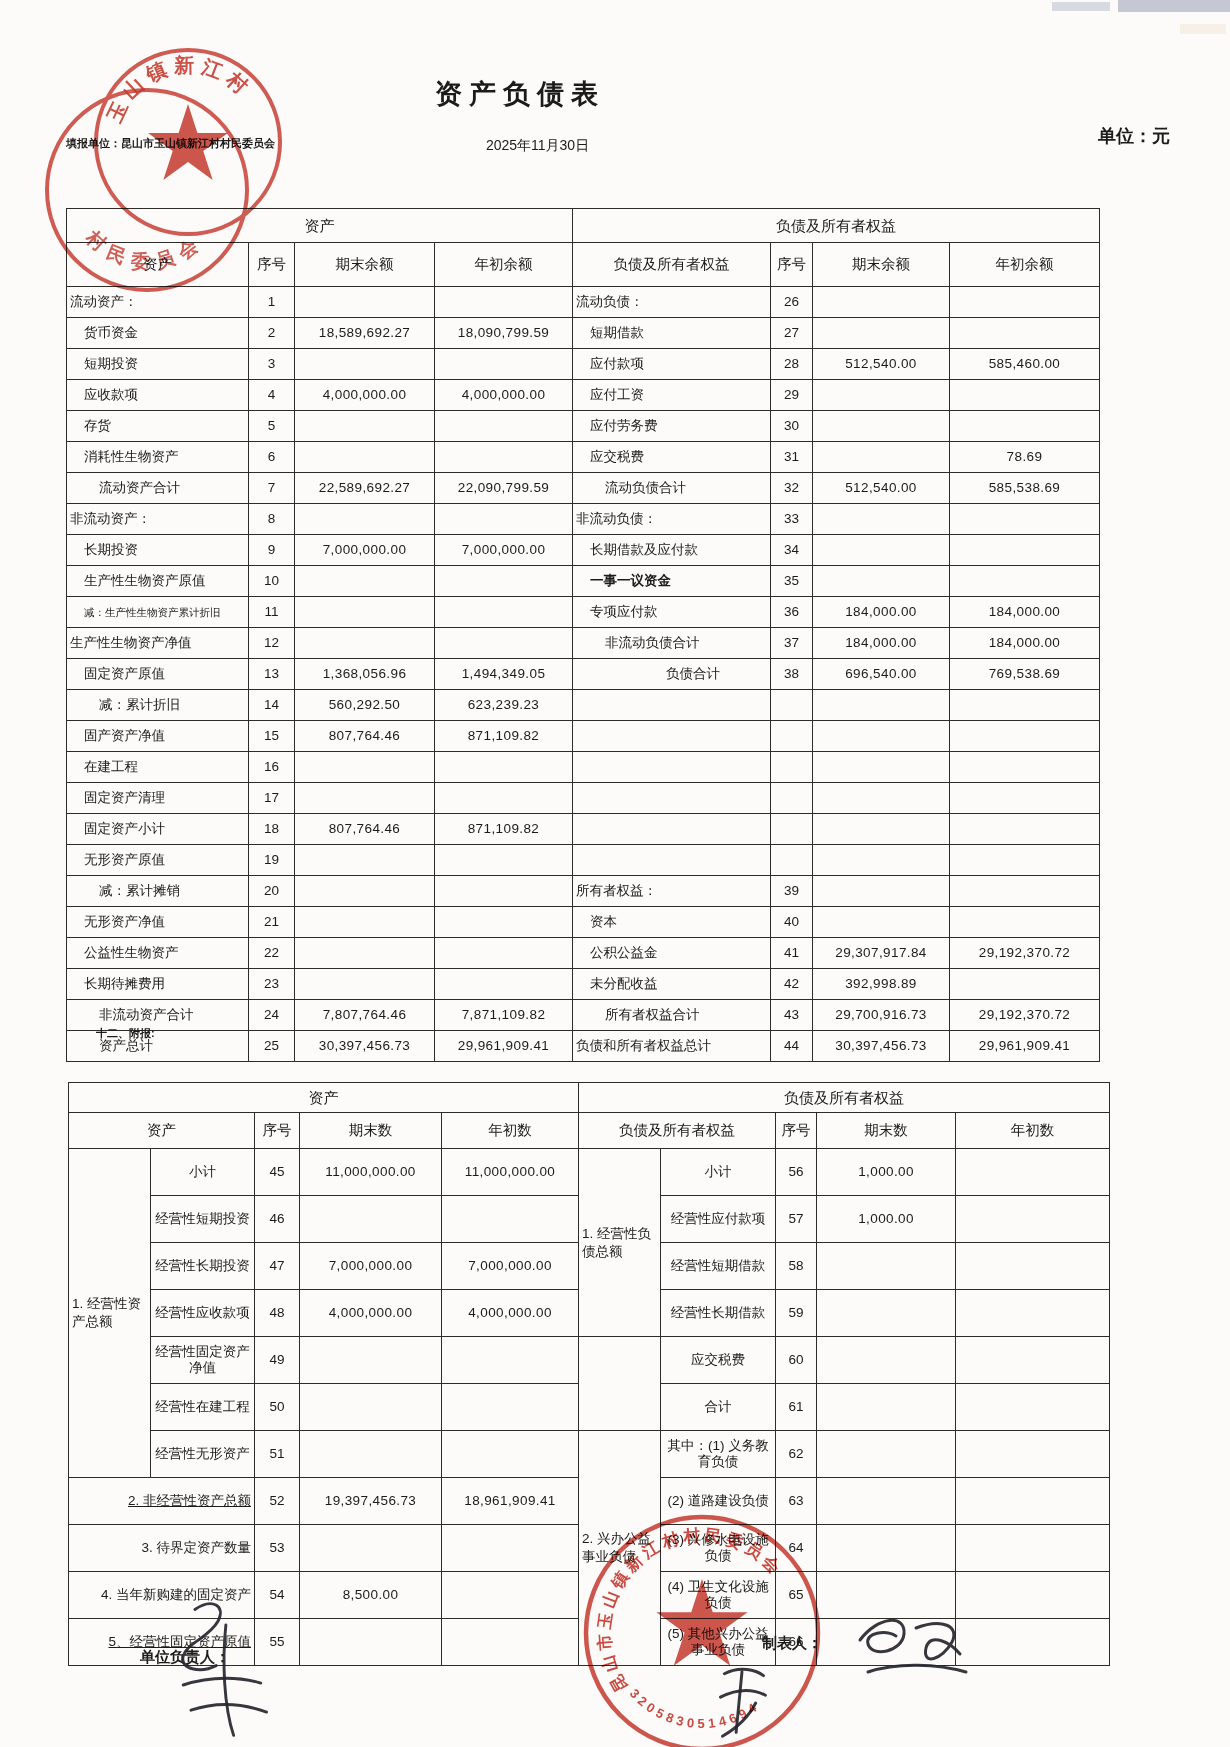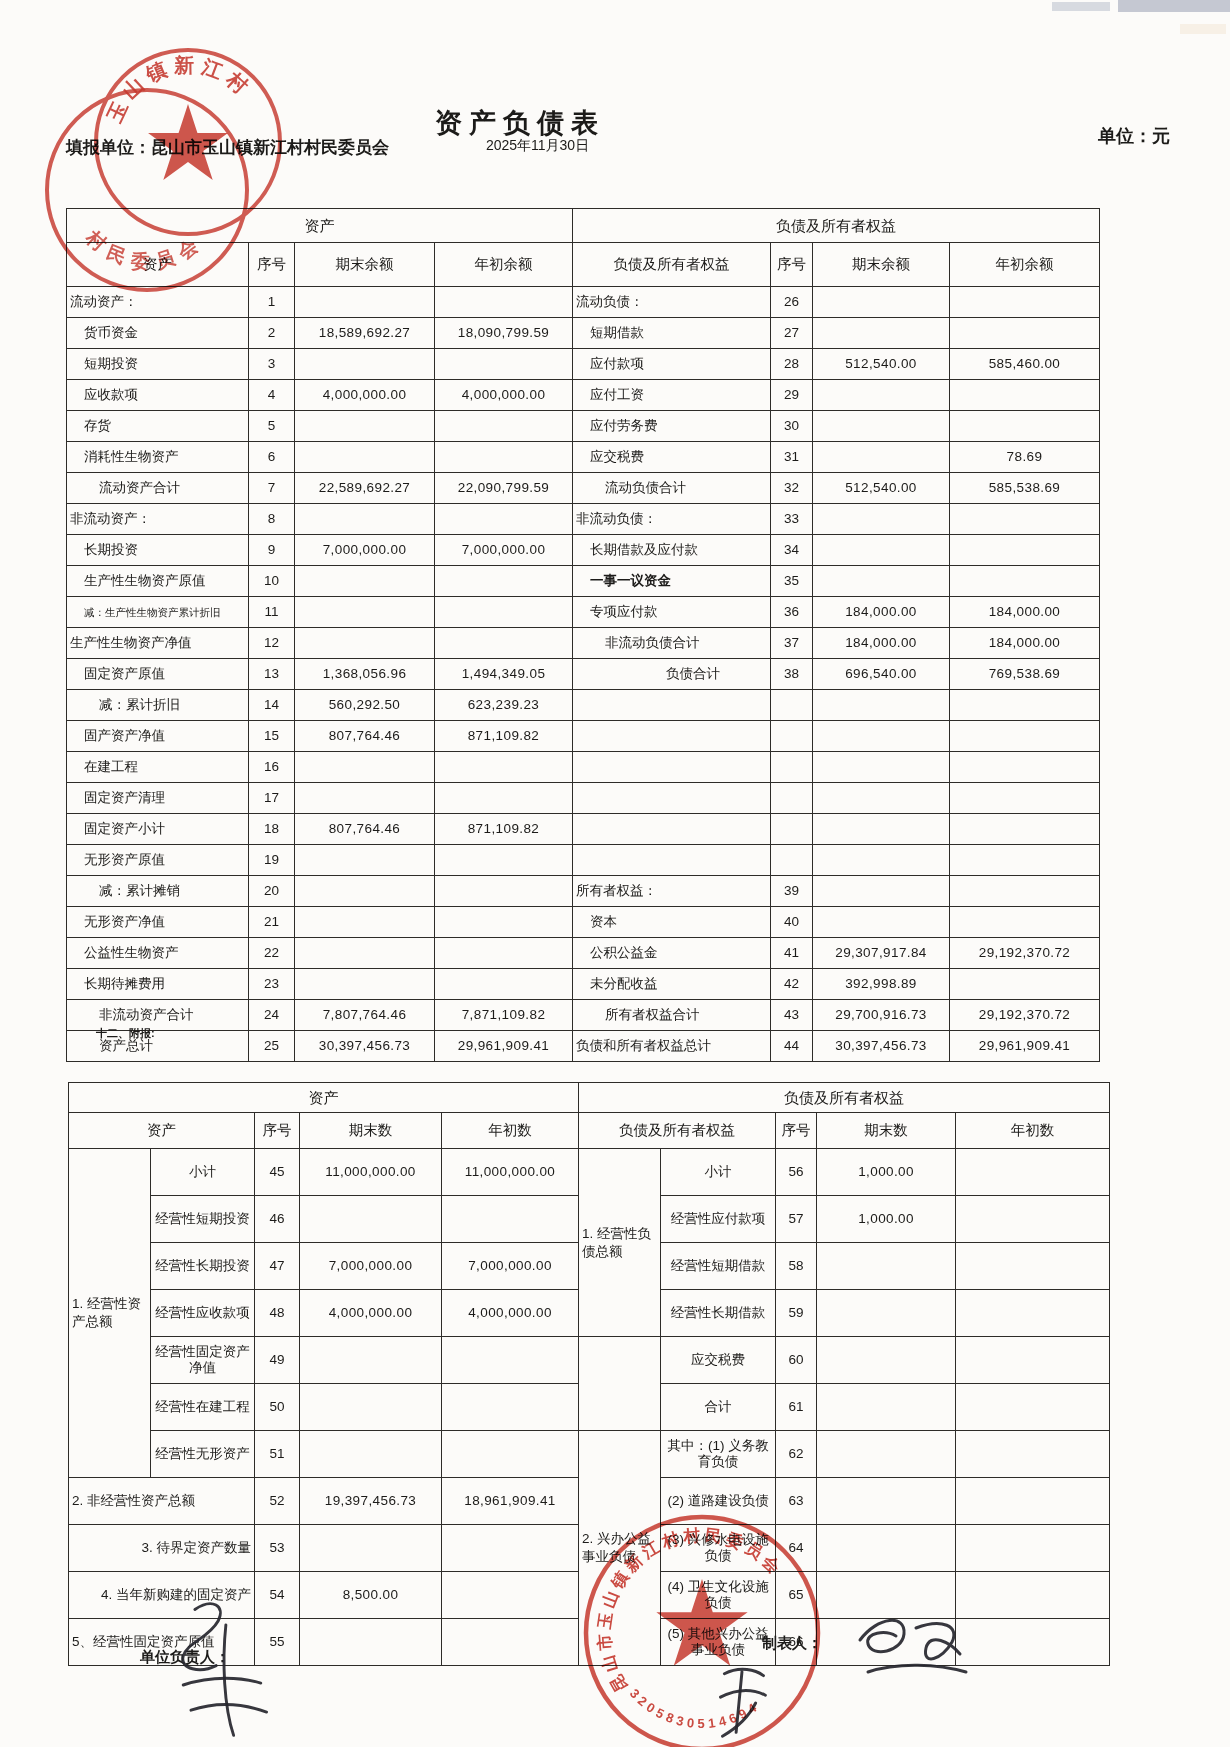--- a/index.html
+++ b/index.html
@@ -1,21 +1,21 @@
 <!DOCTYPE html>
 <html><head>
 <meta charset="utf-8">
 <style>
   html,body{margin:0;padding:0;background:#e8e8e8;}
   .sheet{position:relative;width:1230px;height:1747px;background:#fcfbf9;overflow:hidden;
          font-family:"Liberation Sans","DejaVu Sans",sans-serif;color:#1c1b19;}
   .abs{position:absolute;}
   .artifact{position:absolute;opacity:.8;}
-  .page-title{left:0;top:76px;width:1040px;text-align:center;font-size:27px;font-weight:bold;letter-spacing:7px;margin-top:29px;}
-  .report-unit{left:66px;top:136px;font-size:17px;font-weight:bold;}
+  .page-title{left:0;top:76px;width:1040px;text-align:center;font-size:27px;font-weight:bold;letter-spacing:7px;}
+  .report-unit{left:66px;top:136px;font-size:11px;font-weight:bold;}
   .report-date{left:0;top:137px;width:1075px;text-align:center;font-size:14px;}
   .unit-label{left:1098px;top:124px;font-size:18px;font-weight:bold;}
   .appendix-title{left:96px;top:1026px;font-size:11px;font-weight:bold;}
   table{border-collapse:collapse;table-layout:fixed;position:absolute;margin-top:36px;}
   td,th{border:1.5px solid #2e2c29;overflow:hidden;vertical-align:middle;
         font-weight:normal;line-height:1.15;padding:0 3px;box-sizing:border-box;}
   #main-table{left:66px;top:172px;width:1033px;}
   #main-table tr.h1 td{height:34px;text-align:center;font-size:15px;}
   #main-table tr.h2 td{height:44px;text-align:center;font-size:14.5px;}
   #main-table tr.dr td{height:31px;}
@@ -26,21 +26,21 @@
   .lbl{font-size:13.5px;text-align:left;}
   .clbl{font-size:13.5px;text-align:center;}
   .num{font-size:13.5px;text-align:center;letter-spacing:.4px;}
   .no{font-size:13.5px;text-align:center;}
   .i0{}  .i1{padding-left:17px;}
   .i2{padding-left:32px;} .i3{padding-left:46px;text-align:center;}
   .small{font-size:10.5px;}
   .boldlbl{font-weight:bold;}
   .grp{font-size:13.5px;line-height:1.3;}
   .al-left{text-align:right;padding-left:8px;}
-  .al-center{text-align:left;}
+  .al-center{text-align:right;text-decoration:underline;}
   .footer-label{font-size:15px;font-weight:bold;}
   .stamp{position:absolute;mix-blend-mode:multiply;}
   .sig{position:absolute;}
   .sig path{stroke:#26262e;stroke-width:3;fill:none;stroke-linecap:round;stroke-linejoin:round;opacity:.92;}
 </style>
 </head>
 <body>
 
 <div class="sheet">
 

